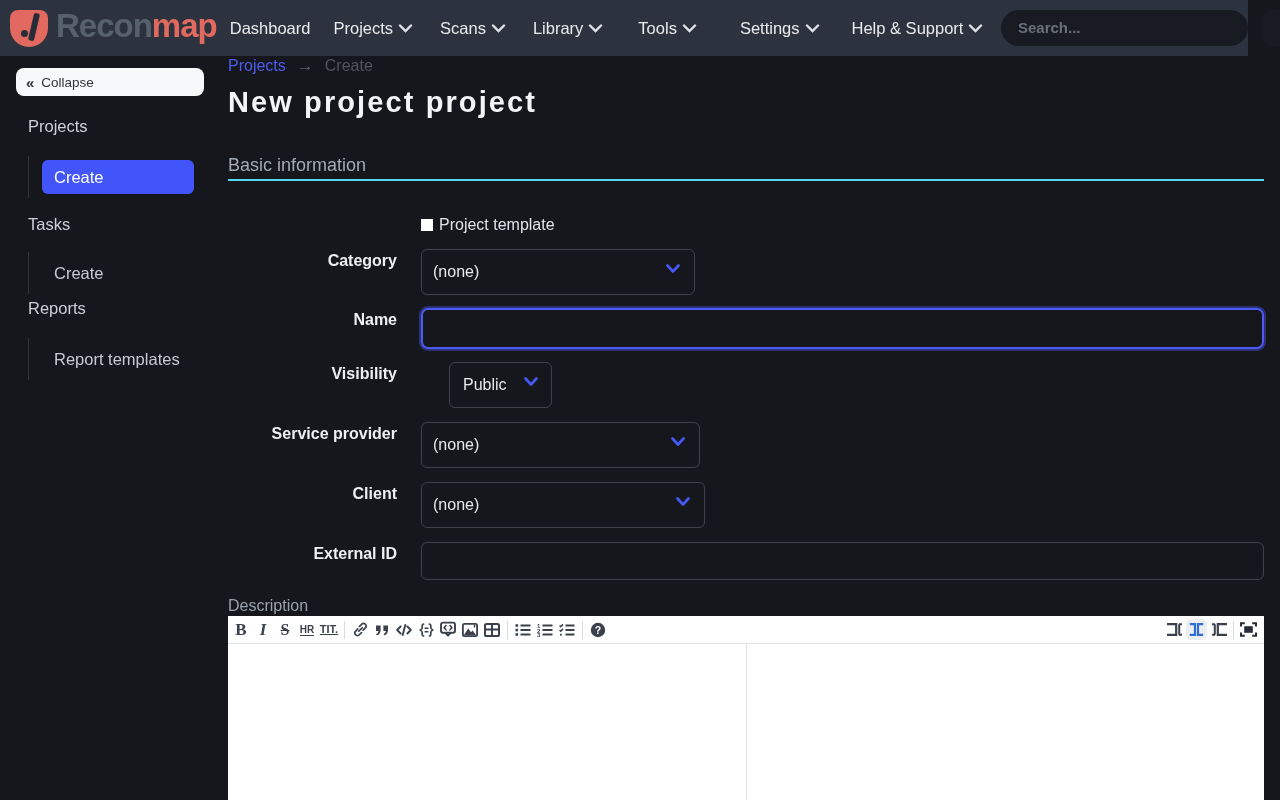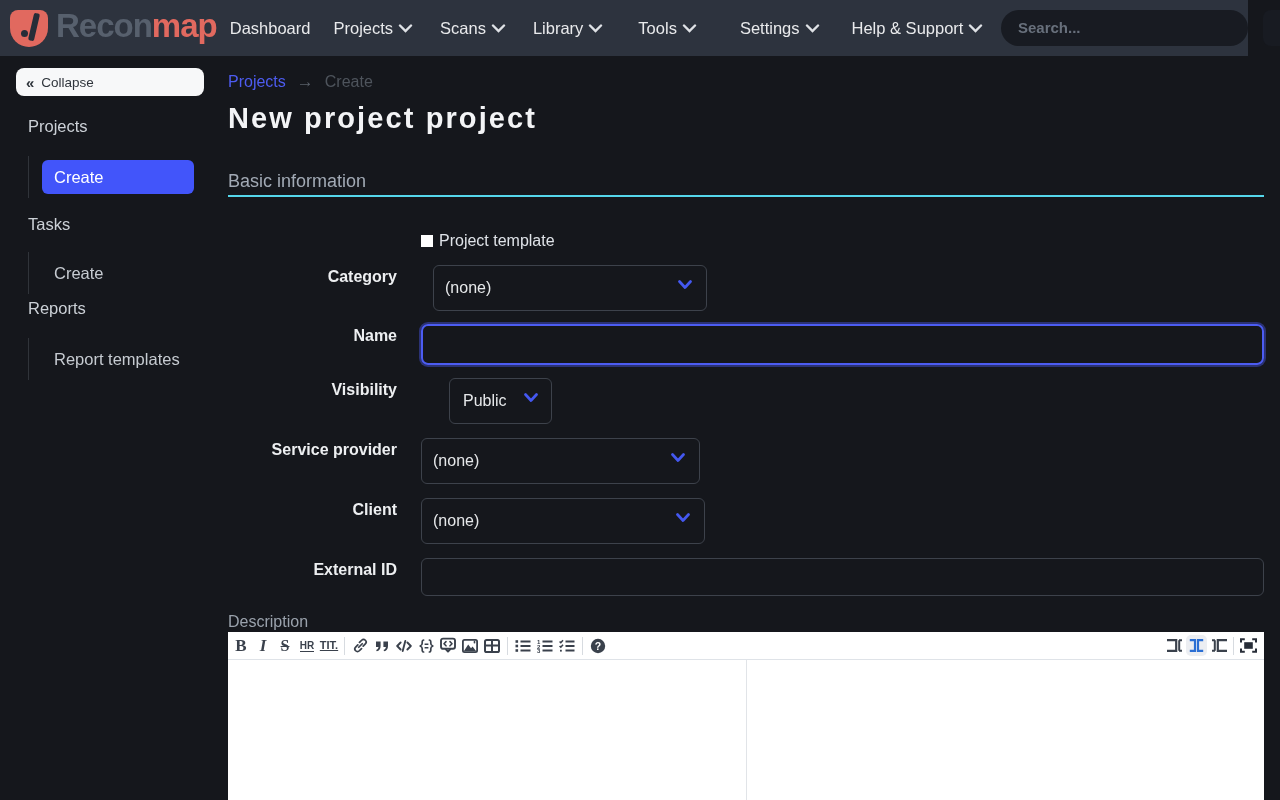--- a/index.html
+++ b/index.html
@@ -35,21 +35,21 @@
   display:flex; align-items:center; padding-left:10px; }
 .collapse .laq { font-size:15px; font-weight:bold; margin-right:7px; }
 .sechead { color:#ccd1d7; font-size:16.5px; line-height:19px; margin:0 0 0 28px; }
 .tree { border-left:1px solid #30343a; margin-left:28px; padding:4px 0; }
 .sideitem { width:152px; margin-left:13px; height:34px; border-radius:6px;
   color:#c6cbd1; font-size:16.5px; display:flex; align-items:center;
   padding-left:12px; }
 .sideitem.active { background:#4255fa; color:#fff; }
 
 main { position:absolute; top:56px; left:228px; width:1036px; }
-.crumb { margin-top:16px; font-size:16px; }
+.crumb { font-size:16px; }
 .crumb a { color:#4d5cf0; text-decoration:none; }
 .crumb .arrow { color:#596069; margin:0 11px; }
 .crumb .cur { color:#4e545c; }
 h1 { color:#f3f4f6; font-size:29px; margin-top:10px; line-height:33px; letter-spacing:2.1px; }
 .legend { color:#a2aab5; font-size:18px; line-height:20px; margin-top:36px; padding-bottom:4px;
   border-bottom:2px solid #55d7eb; }
 
 .frm { margin-top:34px; }
 .row { display:flex; align-items:flex-start; margin-bottom:14px; }
 .lbl { width:193px; text-align:right; padding-right:24px; color:#edeff1;
@@ -135,21 +135,21 @@
 
 <main>
   <div class="crumb"><a>Projects</a><span class="arrow" style="font-size:17px;">→</span><span class="cur">Create</span></div>
   <h1>New project project</h1>
   <div class="legend">Basic information</div>
   <div class="frm">
     <div class="row cbrow" style="align-items:center;">
       <div class="lbl"></div>
       <div class="ctl"><span class="cb"></span><span class="cblbl">Project template</span></div>
     </div>
-    <div class="row" style="margin-bottom:13px;gap:12px;">
+    <div class="row" style="margin-bottom:13px;">
       <div class="lbl">Category</div>
       <div class="ctl">
           <div class="select" style="width:274px;">(none)
         <svg class="sel-chev" viewBox="0 0 14 10">
               <path d="M1.5 1.5 L7 7.5 L12.5 1.5" stroke="#4458f0" stroke-width="2.7" fill="none" stroke-linecap="round" stroke-linejoin="round"></path>
             </svg>
       </div>
         </div>
     </div>
     <div class="row" style="margin-bottom:13px; height:41px;">

